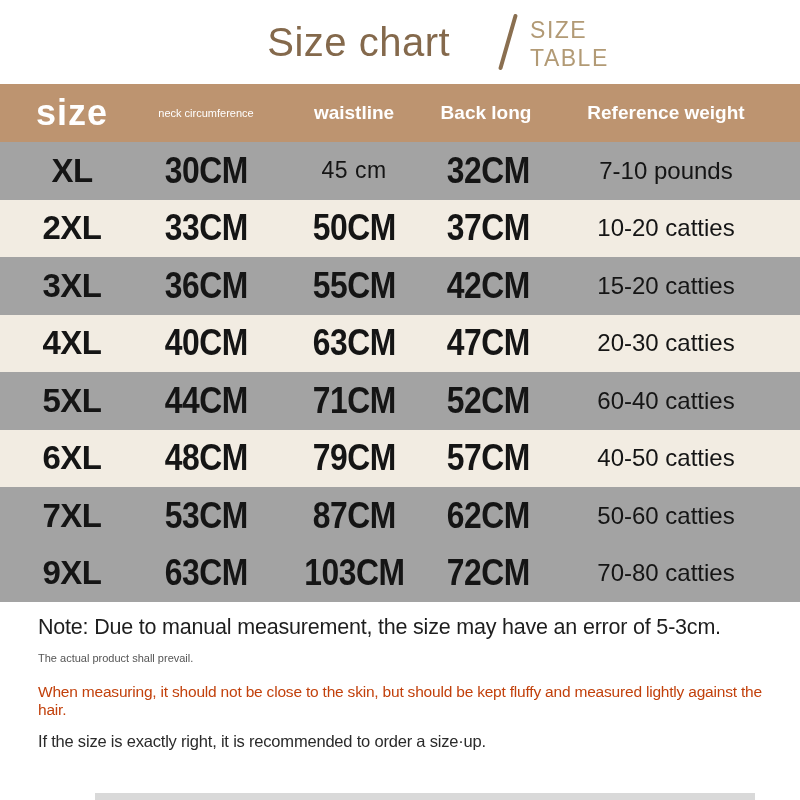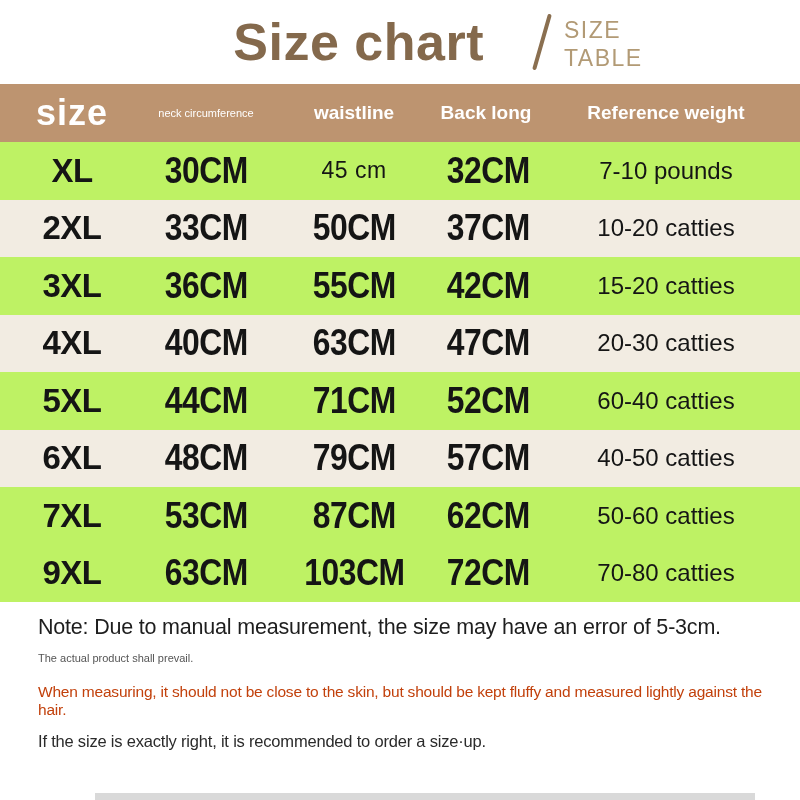--- a/index.html
+++ b/index.html
@@ -19,21 +19,21 @@
     background:#ffffff;
     font-family:"Liberation Sans", sans-serif;
     -webkit-font-smoothing:antialiased;
   }
   
   .title-row{
     height:84px;display:flex;align-items:center;justify-content:center;
     padding-left:76px;box-sizing:border-box;
   }
   .title-main{
-    font-size:52px;font-weight:700;color:var(--title-brown);letter-spacing:.5px;
+    font-size:40px;font-weight:400;color:var(--title-brown);letter-spacing:.5px;
   }
   .slash{
     width:4px;height:58px;background:var(--slash-brown);
     transform:rotate(16deg);border-radius:2px;
     margin:0 20px 0 56px;flex:0 0 auto;
   }
   .aside{
     font-size:23px;line-height:1.22;letter-spacing:1.5px;
     color:var(--aside-tan);font-weight:400;margin-top:4px;
   }
@@ -41,21 +41,21 @@
   .grid-cols{
     display:grid;
     grid-template-columns:144px 124px 172px 92px 268px;
     align-items:center;
   }
   .thead{height:58px;background:var(--header-bg);}
   .th{color:#ffffff;text-align:center;white-space:nowrap;}
   .th-size{font-size:36px;font-weight:700;letter-spacing:1px;}
   .th-neck{font-size:11px;font-weight:400;}
   .th-mid{font-size:19px;font-weight:700;}
-  .trow{height:57.5px;background:#bef264;}
+  .trow{height:57.5px;background:#a3a3a3;}
   .trow.alt{background:var(--row-alt-bg);}
   .cell{text-align:center;white-space:nowrap;color:var(--text-dark);}
   .size-cell{font-size:33px;font-weight:700;letter-spacing:-.5px;}
   .big-val{
     font-size:37px;font-weight:700;letter-spacing:-.5px;
     display:inline-block;transform:scaleX(.86);
   }
   .small-val{font-size:23px;font-weight:400;letter-spacing:.5px;transform:none;}
   .weight-cell{font-size:24px;font-weight:400;}
   

